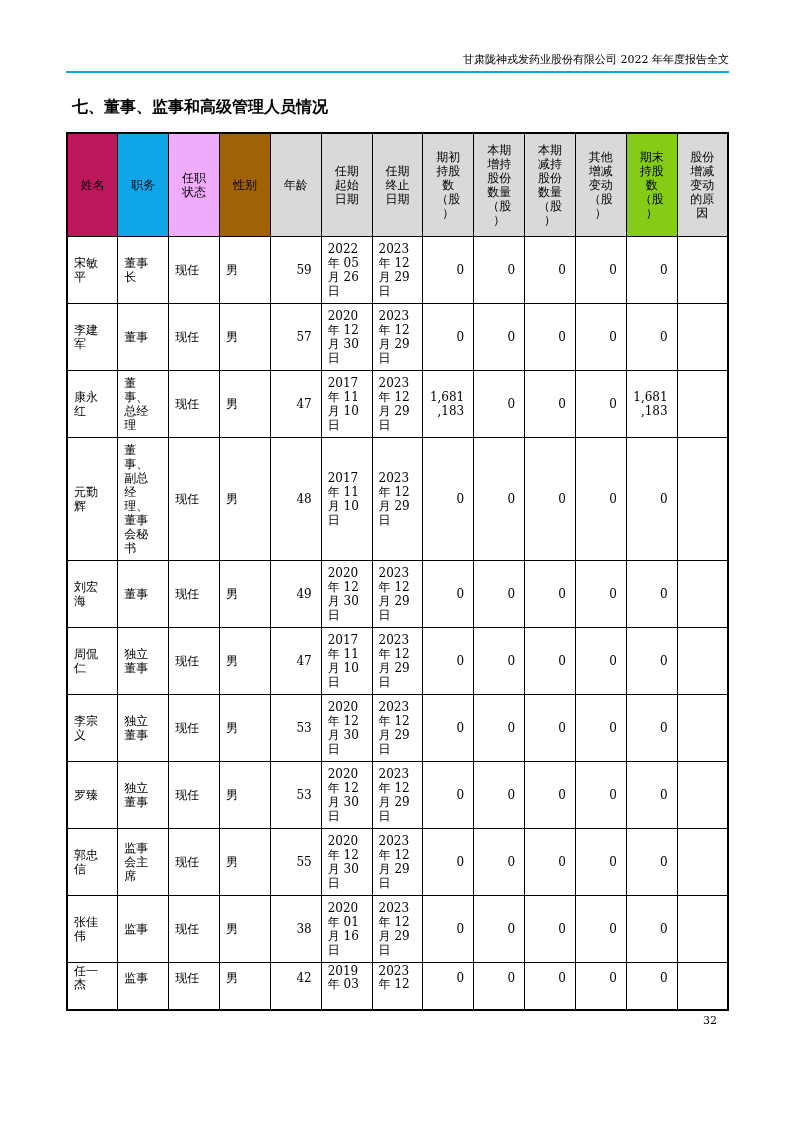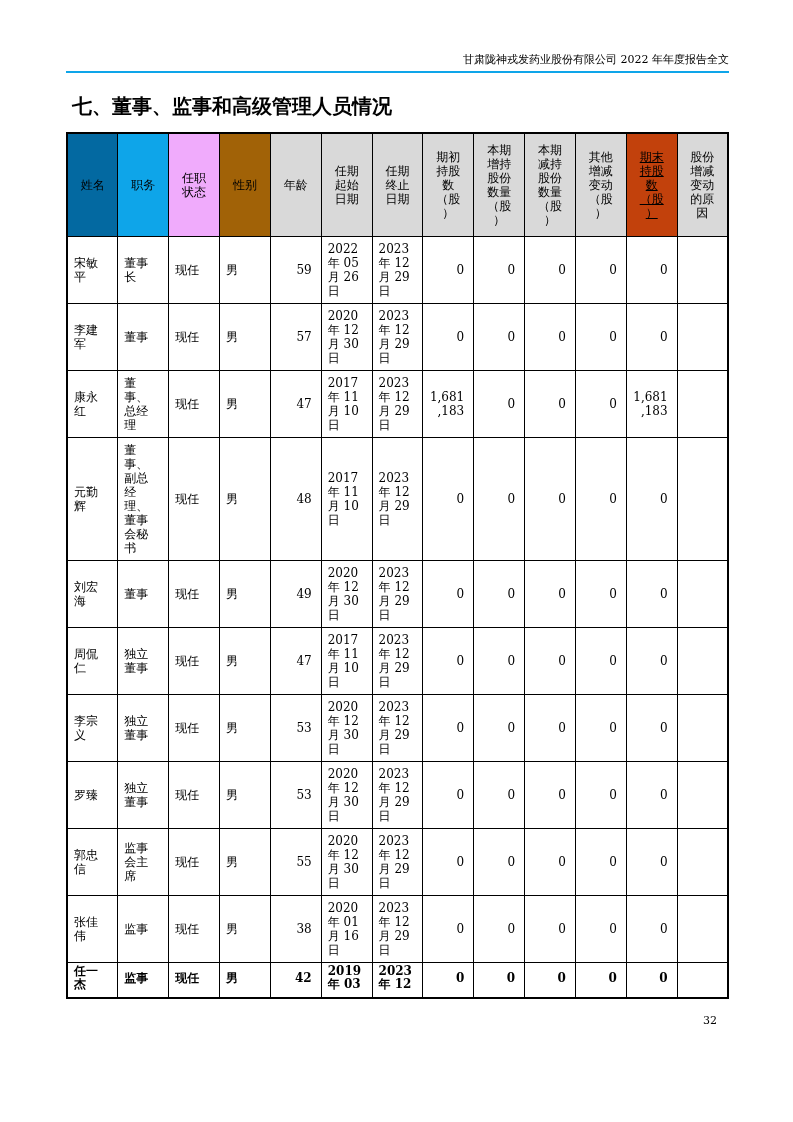--- a/index.html
+++ b/index.html
@@ -22,21 +22,21 @@
     padding: 52px 64px 0 66px;
   }
   .report-header {
     text-align: right;
     font-size: 11px;
     line-height: 15px;
     padding-bottom: 4px;
     border-bottom: 2px solid #0ea5e9;
   }
   .section-title {
-    font-size: 20px;
+    font-size: 16px;
     font-weight: bold;
     line-height: 19px;
     margin: 24px 0 0 6px;
   }
   .subsection-title {
     font-size: 12.5px;
     font-weight: bold;
     line-height: 16px;
     margin: 25px 0 0 6px;
   }
@@ -60,23 +60,22 @@
     box-sizing: content-box;
   }
   table.mgmt thead th {
     text-align: center;
     height: 92px; 
   }
   table.mgmt td.al-left  { text-align: left; }
   table.mgmt td.al-right { text-align: right; padding-right: 9px; }
   tr.clipped td {
     padding-top: 2px;
-    padding-bottom: 6px;
+    padding-bottom: 18px;
     line-height: 13px;
-    font-weight: bold;
   }
   .page-number {
     position: absolute;
     top: 1014px;
     right: 76px;
     font-size: 11px;
     line-height: 14px;
   }
 </style>
 </head>
@@ -85,21 +84,21 @@
 <div class="page">
 
   <div class="report-header">甘肃陇神戎发药业股份有限公司 2022 年年度报告全文</div>
 
   <div class="section-title">七、董事、监事和高级管理人员情况</div>
 
 
   <table class="mgmt">
     <thead>
       <tr>
-          <th style="background: #0369a1;">姓名</th>
+          <th style="background: #be185d;">姓名</th>
           <th style="background: #0ea5e9;">职务</th>
           <th style="background: #f0abfc;">任职
 状态</th>
           <th style="background: #a16207; text-align: center;">性别</th>
           <th style="background: rgb(217, 217, 217);">年龄</th>
           <th style="background: rgb(217, 217, 217);">任期
 起始
 日期</th>
           <th style="background: rgb(217, 217, 217);">任期
 终止
@@ -119,21 +118,21 @@
 减持
 股份
 数量
 （股
 ）</th>
           <th style="background: rgb(217, 217, 217); margin-left: 45px;">其他
 增减
 变动
 （股
 ）</th>
-          <th style="background: #c2410c; text-decoration: underline;">期末
+          <th style="background: #84cc16;">期末
 持股
 数
 （股
 ）</th>
           <th style="background: rgb(217, 217, 217);">股份
 增减
 变动
 的原
 因</th>
         </tr>

